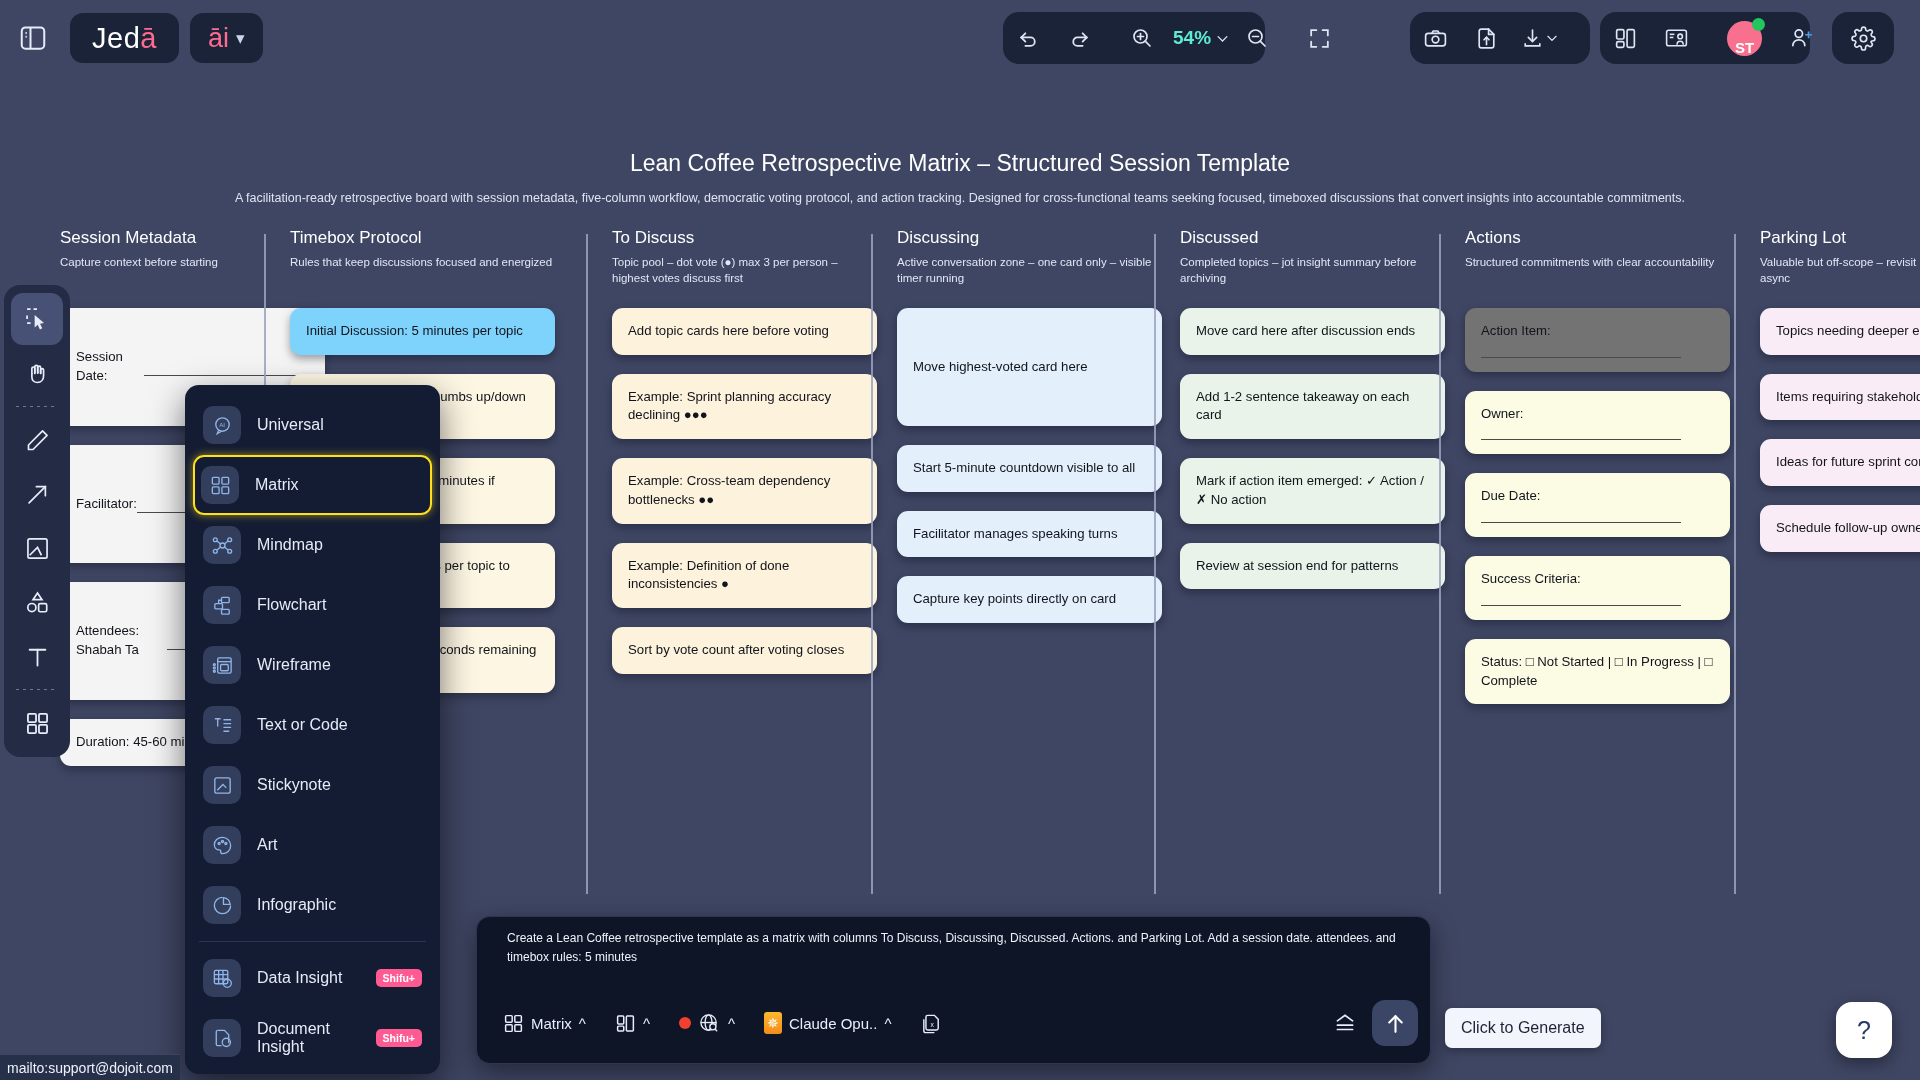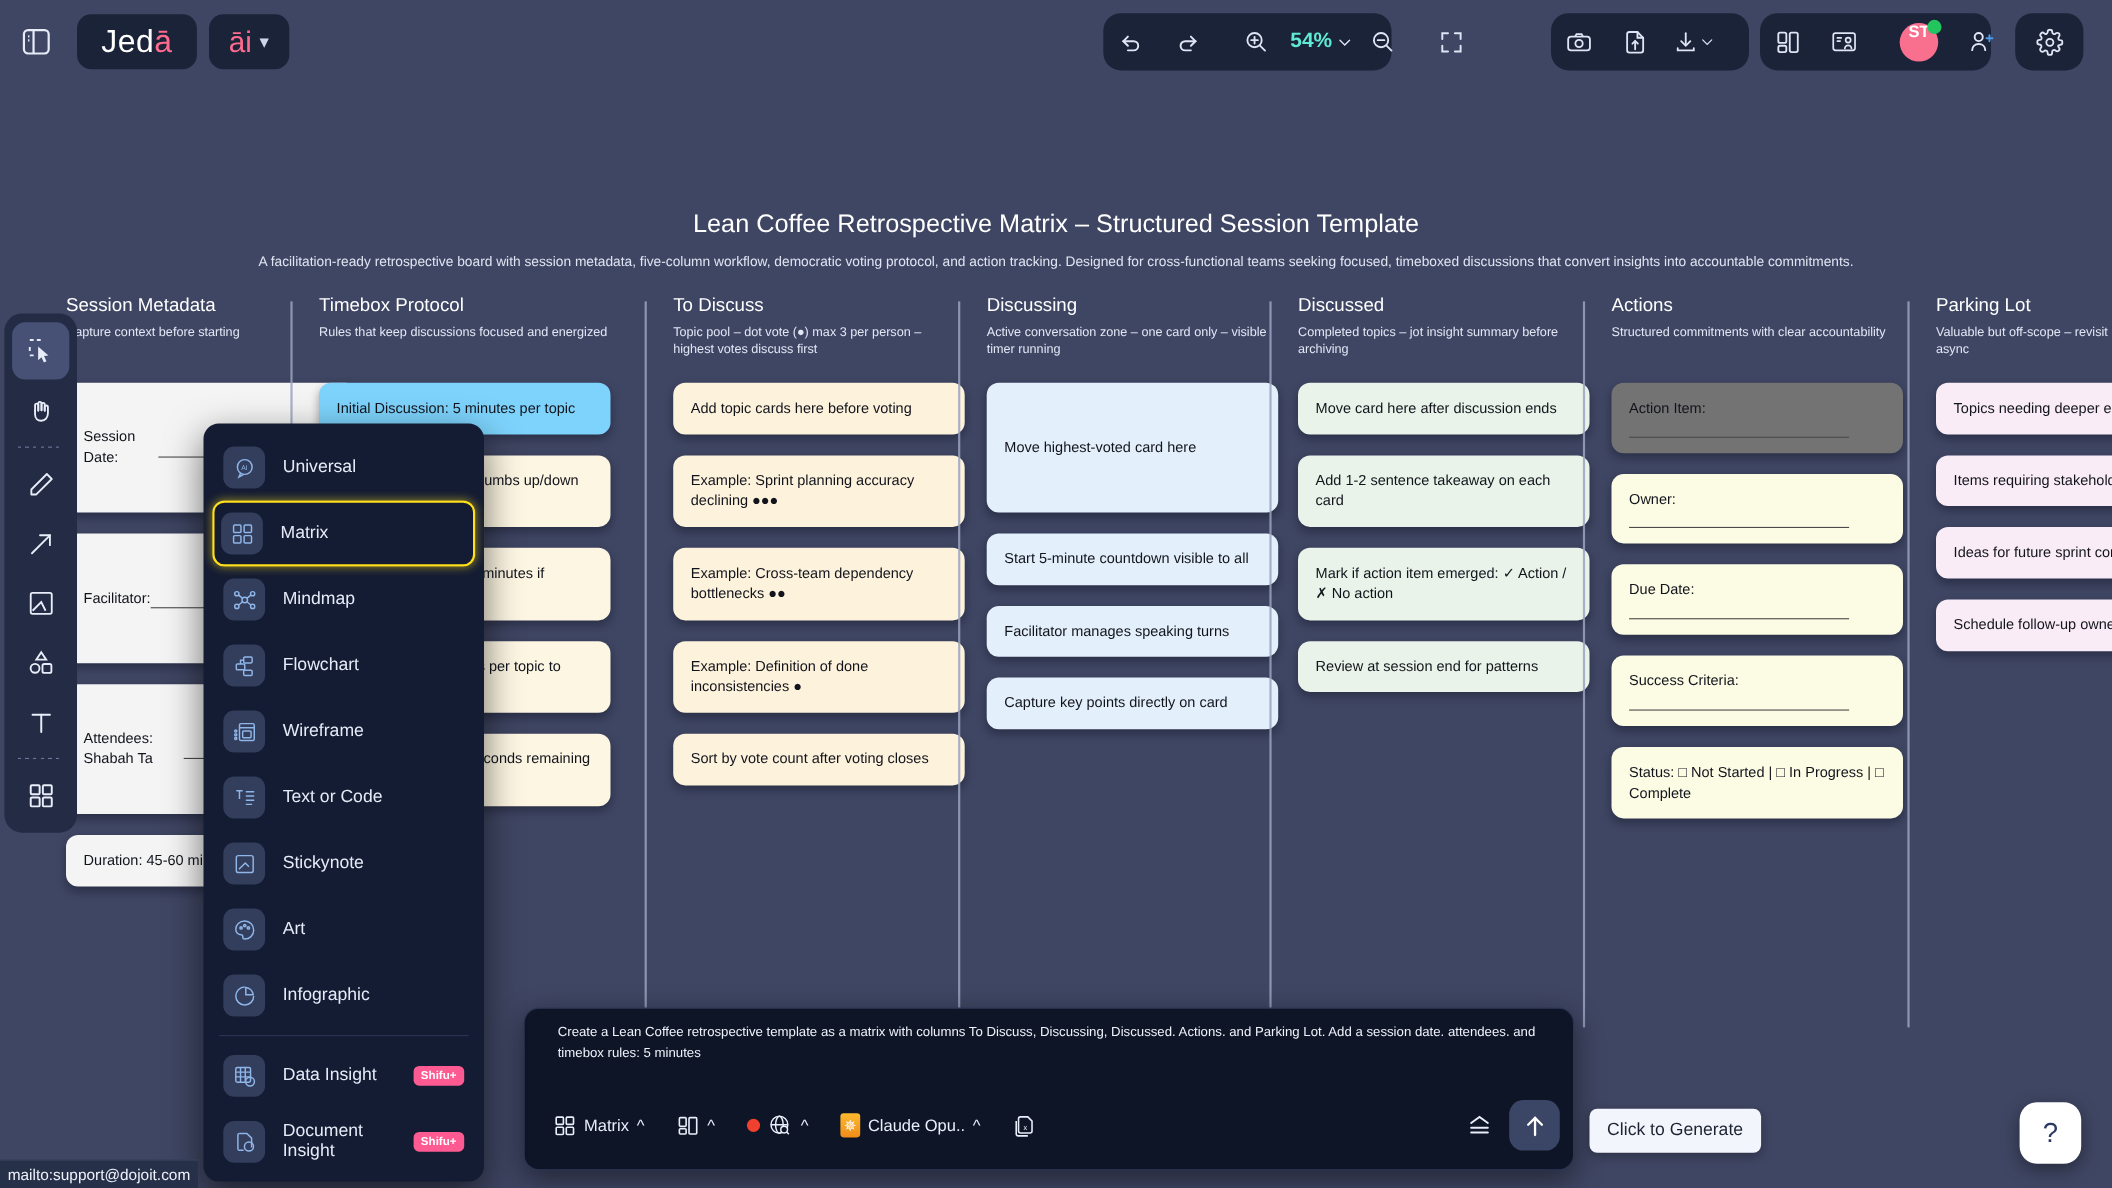--- a/index.html
+++ b/index.html
@@ -43,21 +43,21 @@
   }
   .zoomval { font-size: 19px; font-weight: 700; color: #5eead4; padding: 0 4px; }
   .nav-group { left: 1003px; width: 262px; }
   .media-group { left: 1410px; width: 180px; }
   .share-group { left: 1600px; width: 210px; }
   .gear-group { left: 1832px; width: 62px; justify-content: center; }
 
   .avatar {
     width: 35px; height: 35px; border-radius: 50%; background: #f9708f;
     color: #fff; font-size: 15px; font-weight: 700; display: flex;
-    align-items: flex-start; justify-content: center; position: relative;
+    align-items: flex-end; justify-content: center; position: relative;
   }
   .avatar .dot {
     position: absolute; right: -3px; top: -3px; width: 13px; height: 13px;
     border-radius: 50%; background: #22c55e;
   }
 
   
   .lefttool {
     position: absolute; left: 4px; top: 285px; width: 66px;
     background: #232c44; border-radius: 16px;
@@ -67,21 +67,21 @@
   .lt-item {
     width: 52px; height: 52px; border-radius: 12px; display: flex;
     align-items: center; justify-content: center; color: #dde3f2; cursor: pointer;
   }
   .lt-item.active { background: #475176; }
   .lt-sep { width: 42px; height: 1px;
     background: repeating-linear-gradient(to right,#6c769a 0 3px,transparent 3px 7px);
     margin: 5px 0; }
 
   
-  .canvas { position: absolute; inset: 0; margin-top: 40px; }
+  .canvas { position: absolute; inset: 0; }
   .board-title {
     position: absolute; top: 150px; left: 0; width: 1920px; text-align: center;
     font-size: 23px; color: #ffffff; font-weight: 400;
   }
   .board-sub {
     position: absolute; top: 190px; left: 140px; width: 1640px; text-align: center;
     font-size: 12.5px; color: #dfe4f2; line-height: 1.4;
   }
 
   .columns { position: absolute; top: 228px; left: 0; width: 1920px; height: 670px; }

